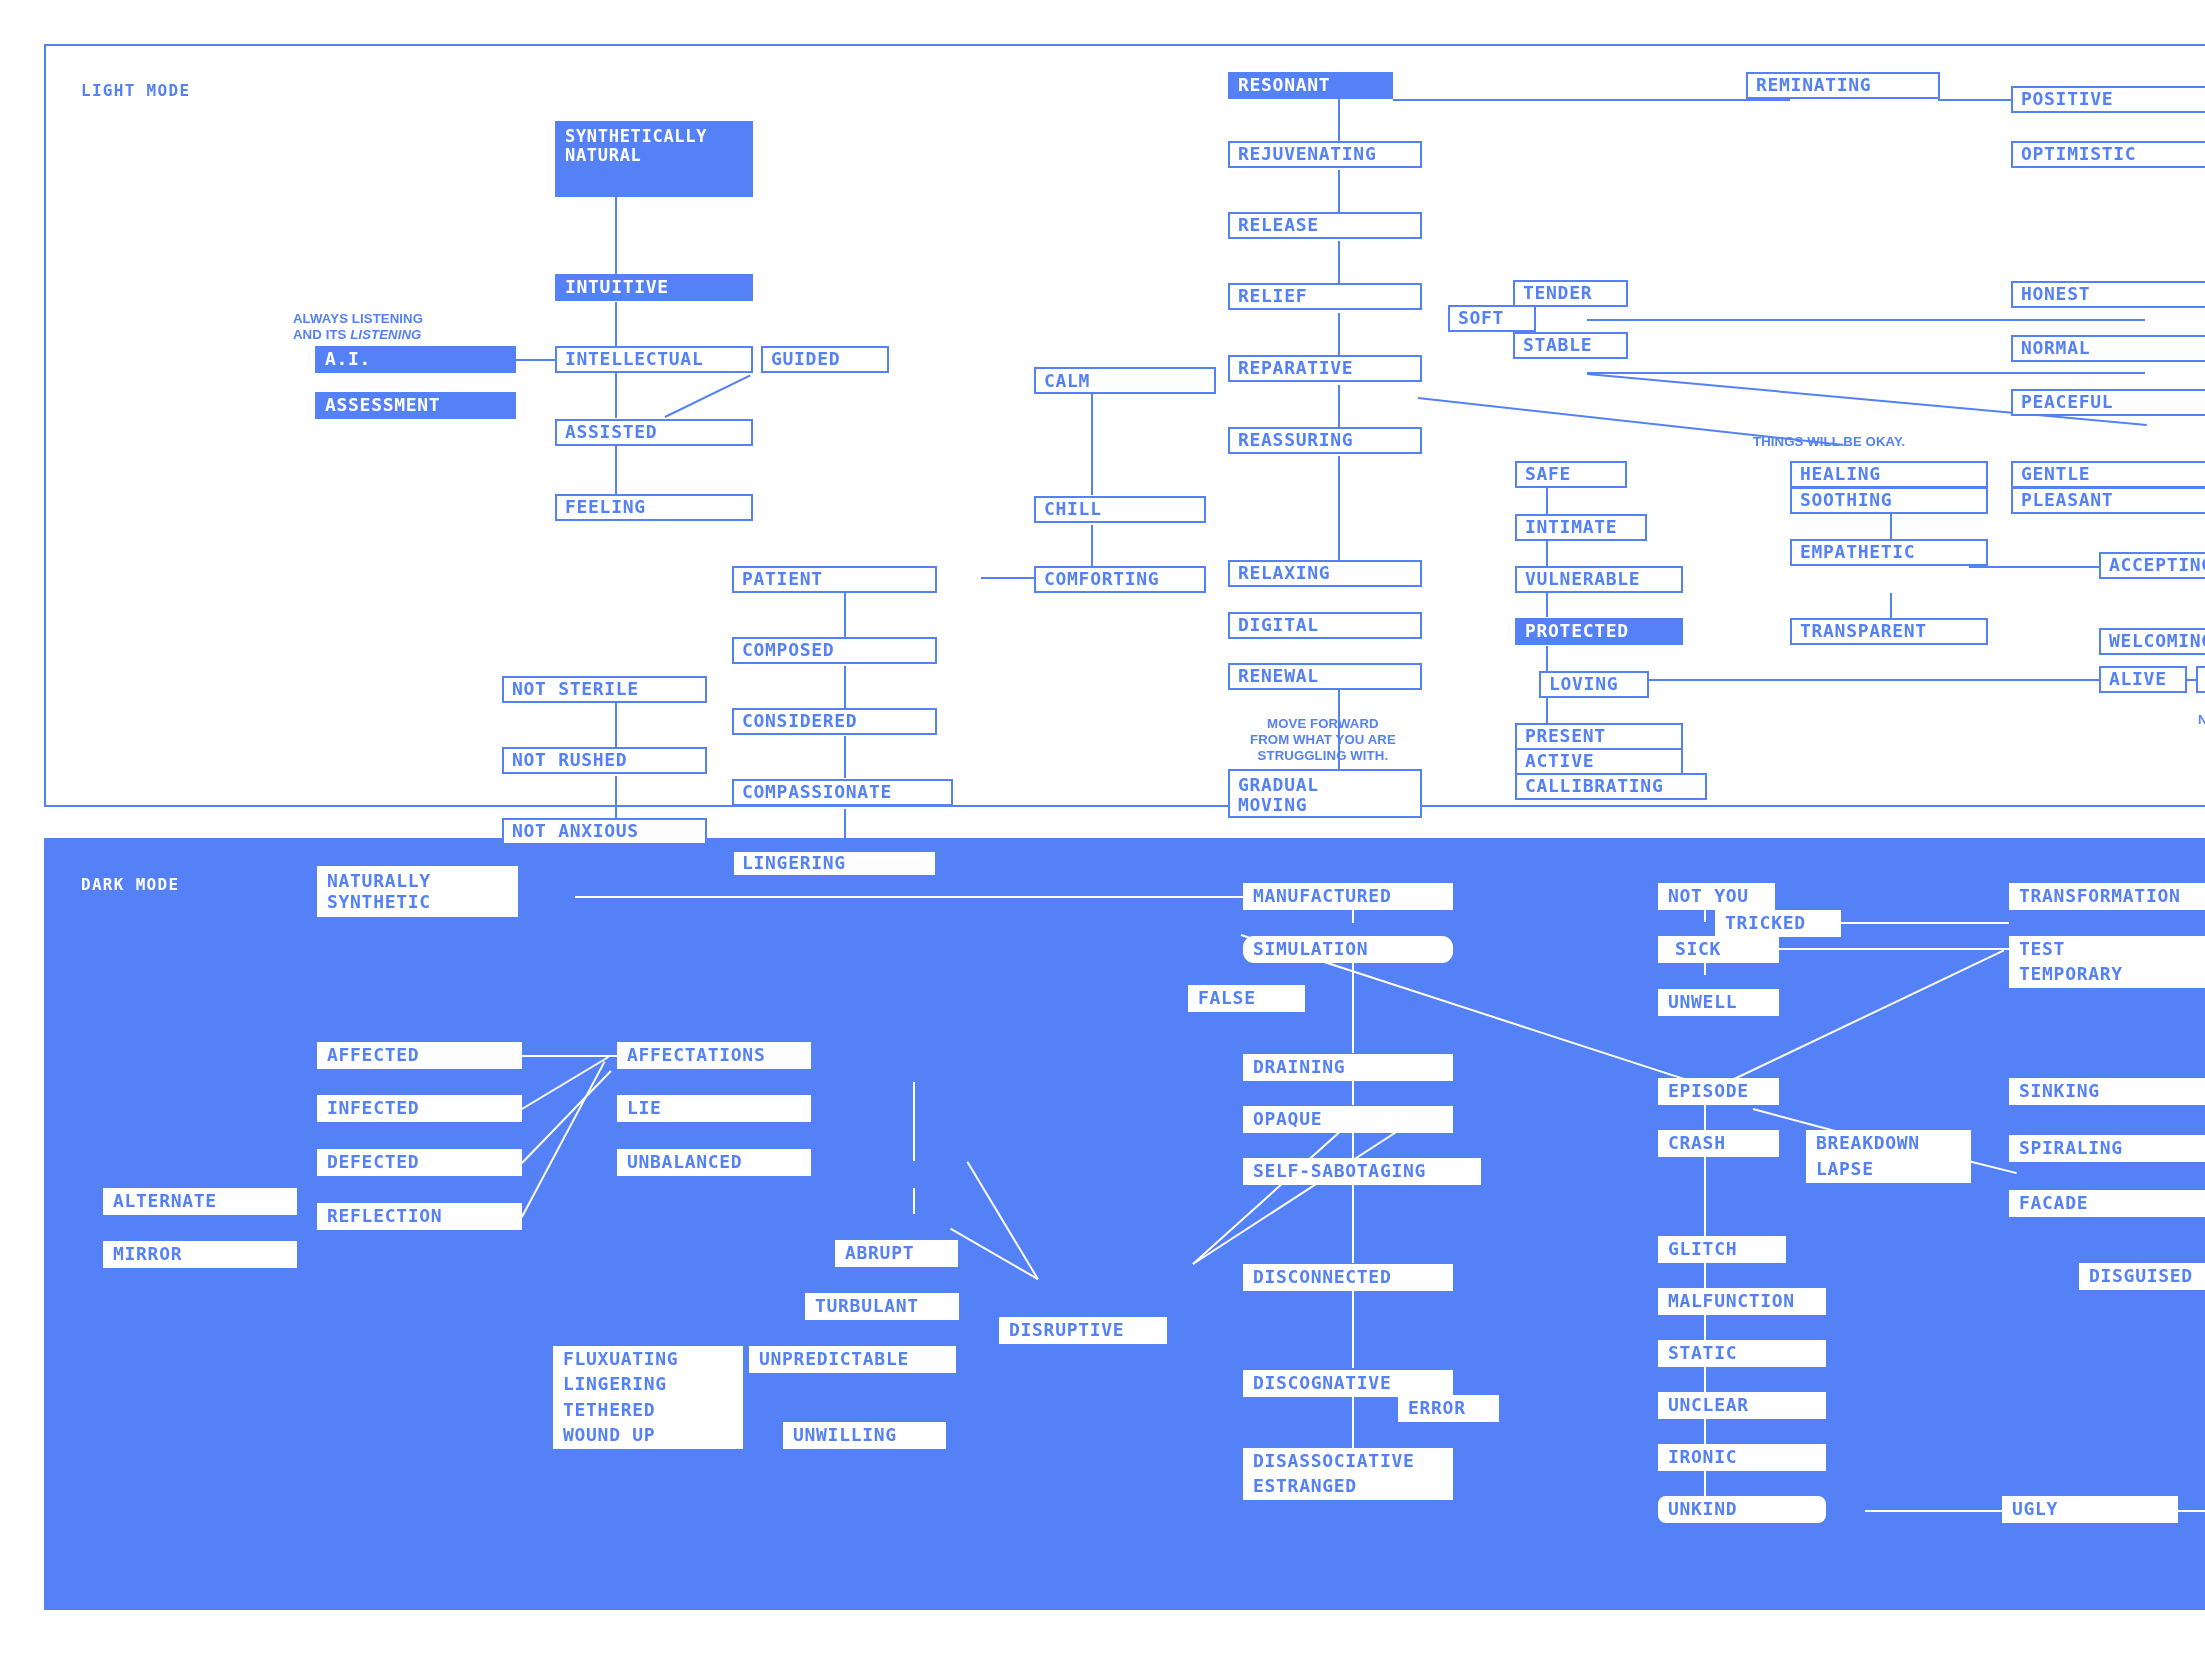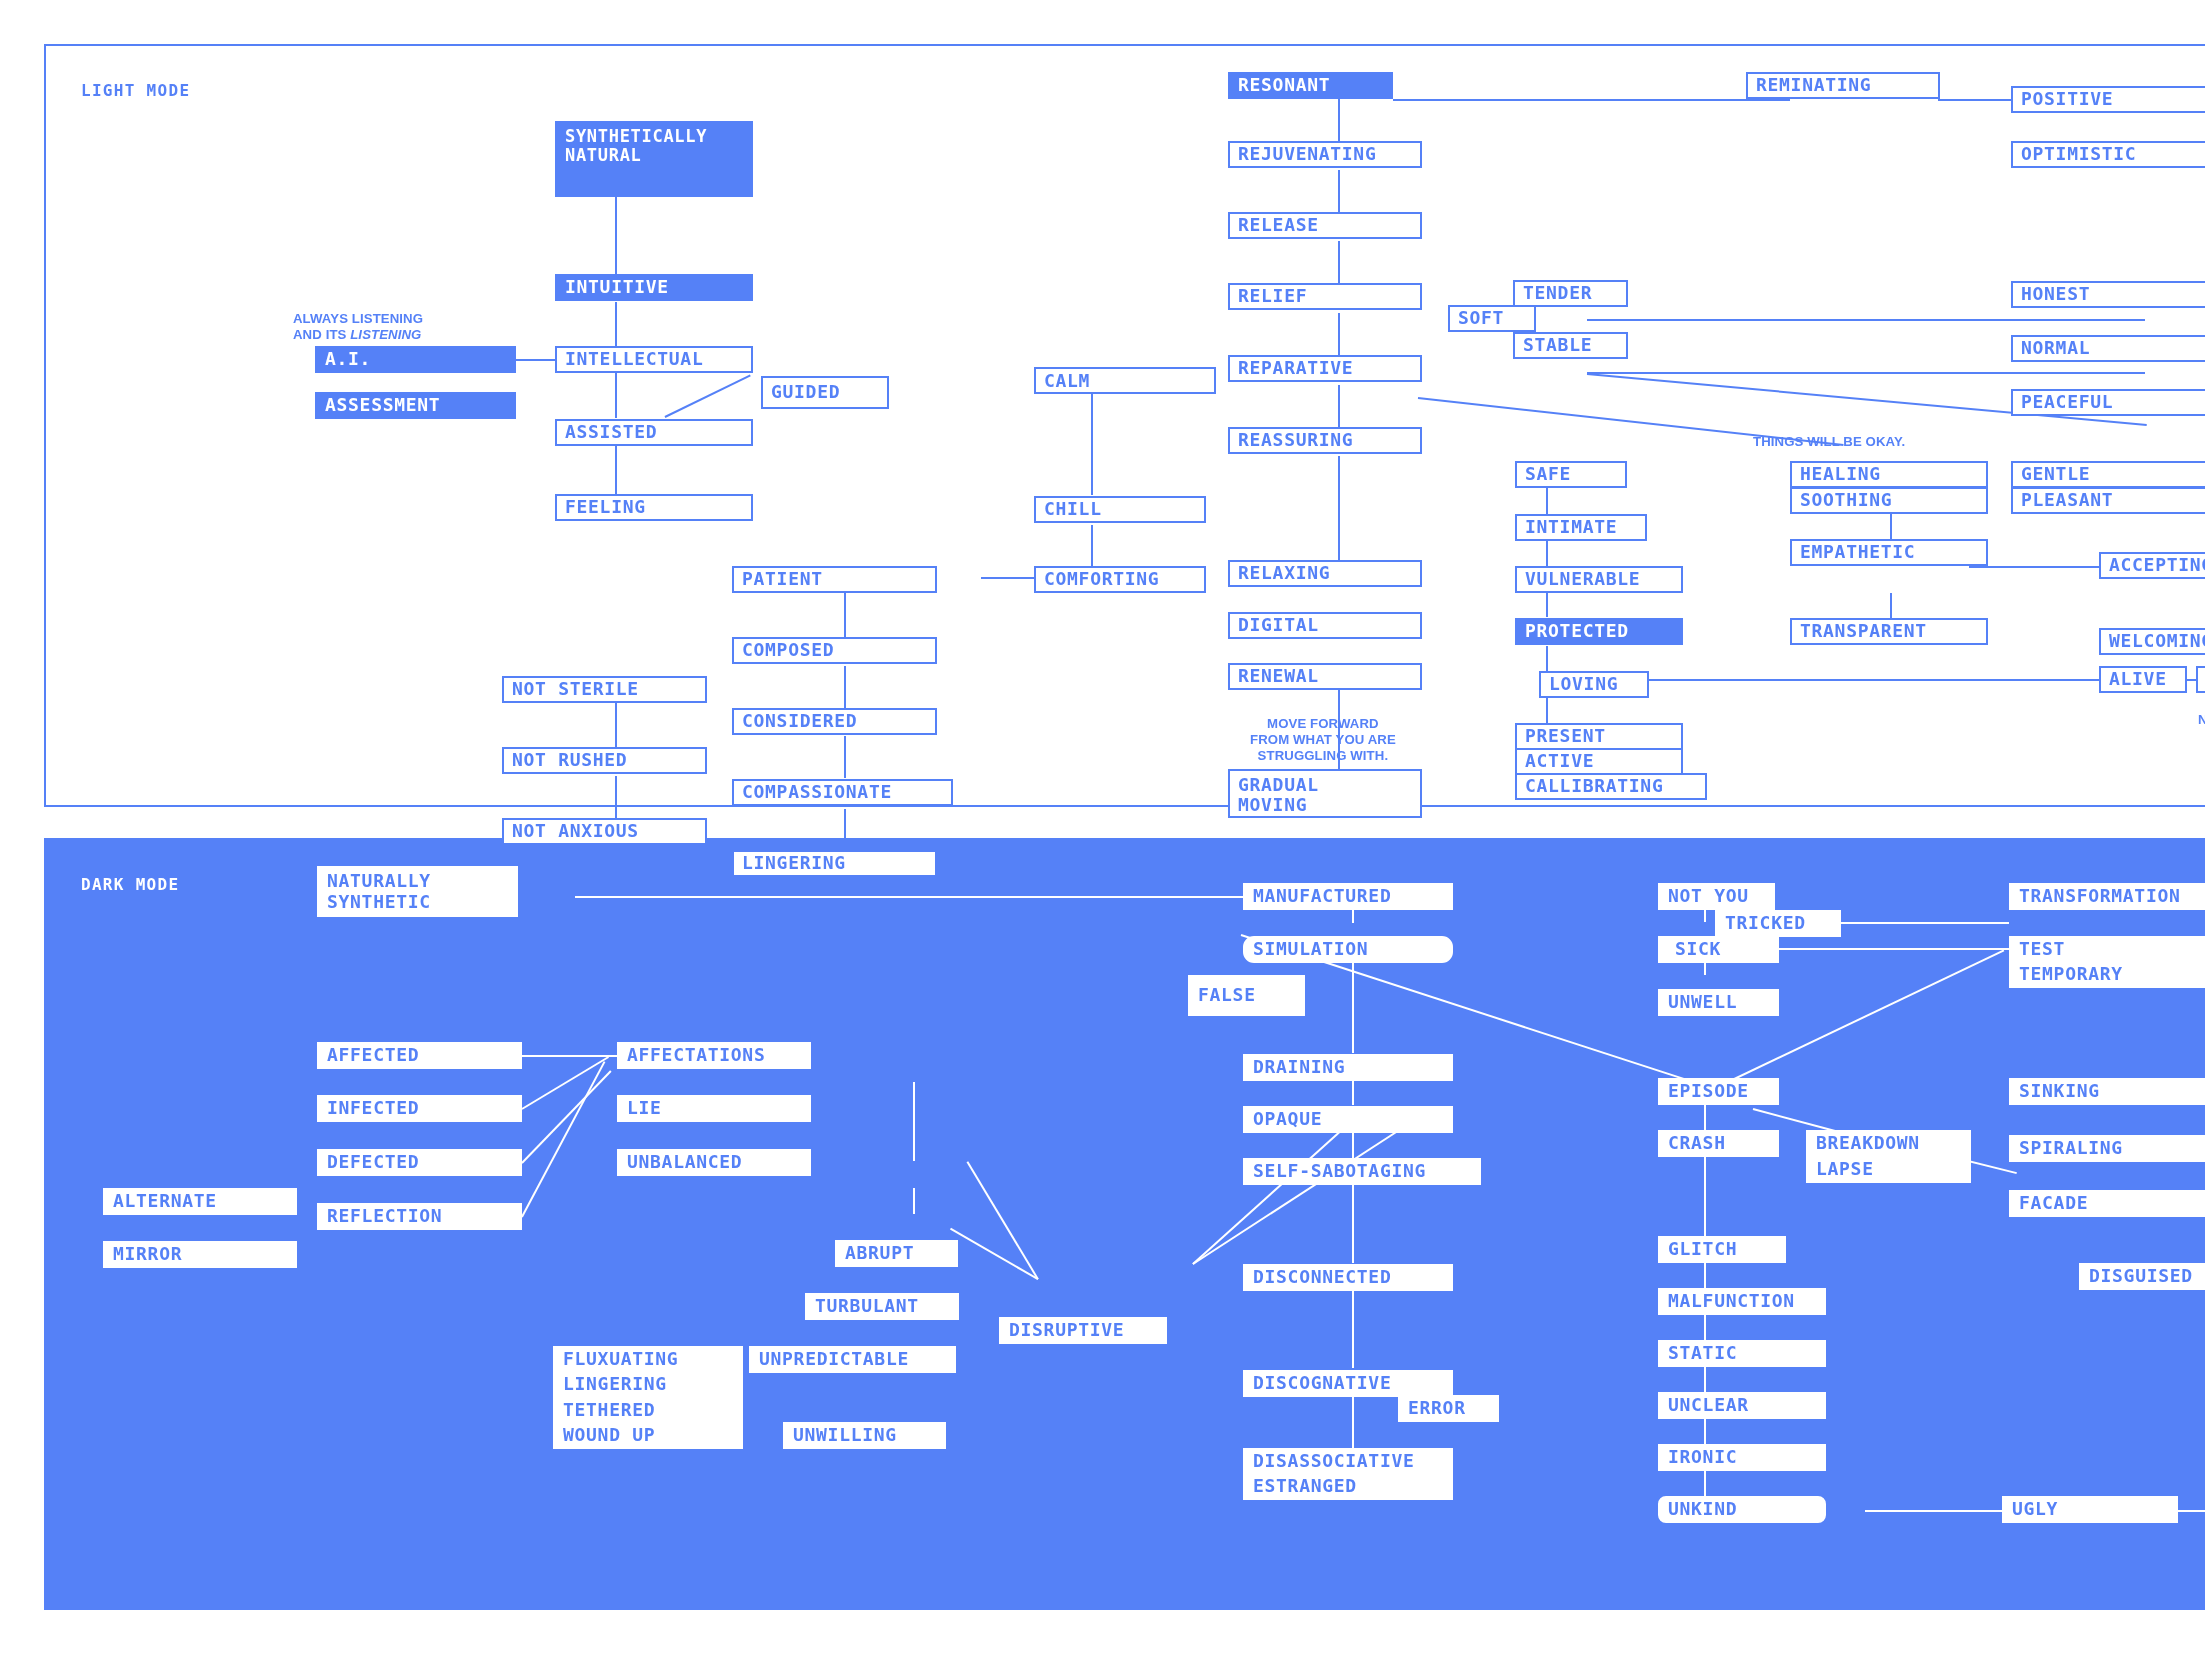--- a/index.html
+++ b/index.html
@@ -158,21 +158,21 @@
     <div class="node lm-fill" style="left:269px;top:300px;width:201px;height:27px;"><span>A.I.</span></div>
 
     <div class="node lm-fill" style="left:269px;top:346px;width:201px;height:27px;"><span>ASSESSMENT</span></div>
 
     <div class="node lm-out" style="left:509px;top:300px;width:198px;height:27px;"><span>INTELLECTUAL</span></div>
 
     <div class="node lm-out" style="left:509px;top:373px;width:198px;height:27px;"><span>ASSISTED</span></div>
 
     <div class="node lm-out" style="left:509px;top:448px;width:198px;height:27px;"><span>FEELING</span></div>
 
-    <div class="node lm-out" style="left:715px;top:300px;width:128px;height:33px;margin-top:30px;"><span>GUIDED</span></div>
+    <div class="node lm-out" style="left:715px;top:300px;width:128px;height:27px;"><span>GUIDED</span></div>
 
     <div class="node lm-out" style="left:456px;top:630px;width:205px;height:27px;"><span>NOT STERILE</span></div>
 
     <div class="node lm-out" style="left:456px;top:701px;width:205px;height:27px;"><span>NOT RUSHED</span></div>
 
     <div class="node lm-out" style="left:456px;top:772px;width:205px;height:27px;"><span>NOT ANXIOUS</span></div>
 
     <div class="node lm-out" style="left:686px;top:520px;width:205px;height:27px;"><span>PATIENT</span></div>
 
     <div class="node lm-out" style="left:686px;top:591px;width:205px;height:27px;"><span>COMPOSED</span></div>
@@ -357,21 +357,21 @@
     <div class="node dm-fill" style="left:703px;top:506px;width:207px;height:27px;"><span>UNPREDICTABLE</span></div>
 
     <div class="node dm-fill" style="left:737px;top:582px;width:163px;height:27px;"><span>UNWILLING</span></div>
 
     <div class="node dm-fill" style="left:953px;top:477px;width:168px;height:27px;"><span>DISRUPTIVE</span></div>
 
     <div class="node dm-fill" style="left:1197px;top:43px;width:210px;height:27px;"><span>MANUFACTURED</span></div>
 
     <div class="node dm-fill" style="left:1197px;top:96px;width:210px;height:27px;border-radius:11px;"><span>SIMULATION</span></div>
 
-    <div class="node dm-fill" style="left:1142px;top:135px;width:117px;height:41px;"><span>FALSE</span></div>
+    <div class="node dm-fill" style="left:1142px;top:145px;width:117px;height:27px;"><span>FALSE</span></div>
 
     <div class="node dm-fill" style="left:1197px;top:214px;width:210px;height:27px;"><span>DRAINING</span></div>
 
     <div class="node dm-fill" style="left:1197px;top:266px;width:210px;height:27px;"><span>OPAQUE</span></div>
 
     <div class="node dm-fill" style="left:1197px;top:318px;width:238px;height:27px;"><span>SELF-SABOTAGING</span></div>
 
     <div class="node dm-fill" style="left:1197px;top:424px;width:210px;height:27px;"><span>DISCONNECTED</span></div>
 
     <div class="node dm-fill" style="left:1197px;top:530px;width:210px;height:27px;"><span>DISCOGNATIVE</span></div>

